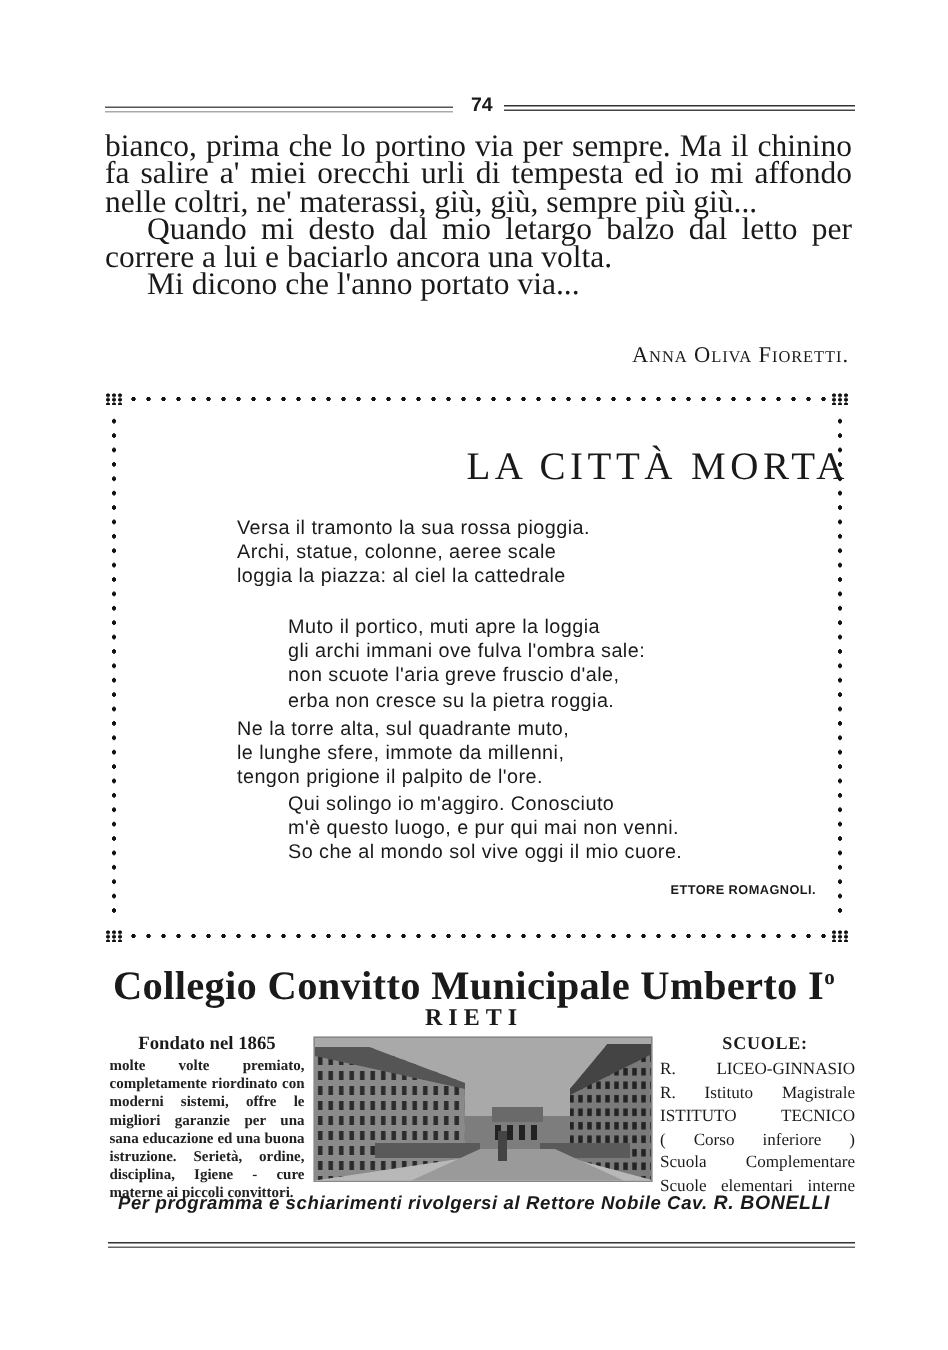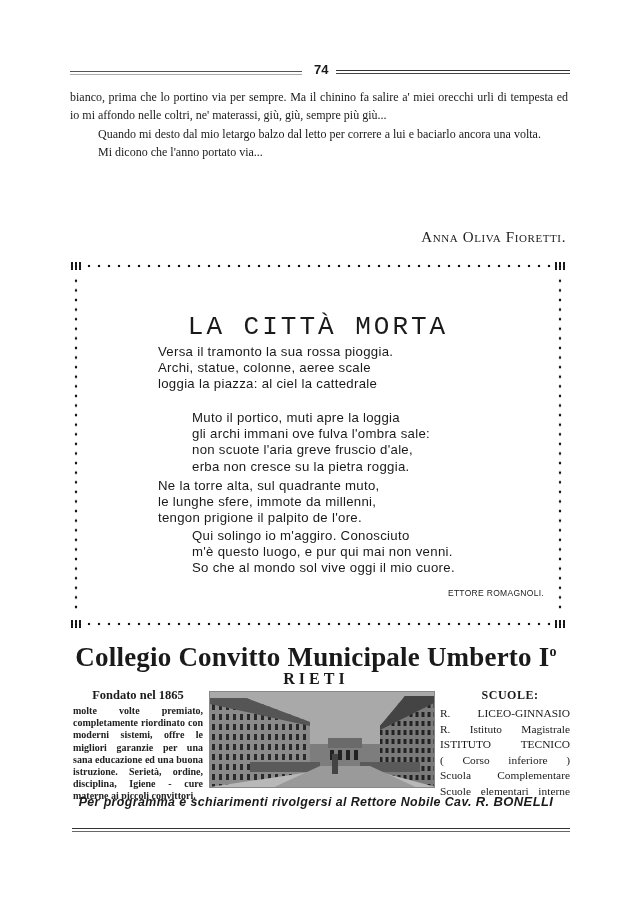--- a/index.html
+++ b/index.html
@@ -8,41 +8,41 @@
 
     
     .page-header { position: absolute; left: 70px; top: 64px; width: 500px; height: 14px; }
     .rule-left { position: absolute; left: 0; top: 7px; width: 232px; border-top: 1px solid #555; }
     .rule-left2 { position: absolute; left: 0; top: 10px; width: 232px; border-top: 1px solid #aaa; }
     .rule-right { position: absolute; left: 266px; top: 6px; width: 234px; border-top: 1px solid #333; }
     .rule-right2 { position: absolute; left: 266px; top: 9px; width: 234px; border-top: 1px solid #444; }
     .page-number { position: absolute; left: 244px; top: -2px; font-size: 13px; font-weight: bold; font-family: "Liberation Sans Narrow", "Liberation Sans", sans-serif; }
 
     
-    .prose { position: absolute; left: 70px; top: 88px; width: 498px; font-size: 12px; line-height: 18.4px; text-align: justify; }
+    .prose { position: absolute; left: 70px; top: 88px; width: 498px; font-size: 21px; line-height: 18.4px; text-align: justify; }
     .prose p { margin: 0; }
     .prose .indent { text-indent: 28px; }
     .author-1 { position: absolute; right: 66px; top: 229px; font-size: 13px; letter-spacing: 0.6px; font-variant: small-caps; font-size: 15px; }
 
     
     .poem-box { position: absolute; left: 70px; top: 262px; width: 496px; height: 366px; }
     .dots-h { position: absolute; left: 14px; right: 14px; height: 4px;
       background-image: radial-gradient(circle, #111 1.3px, transparent 1.6px);
       background-size: 10px 4px; background-repeat: repeat-x; }
     .dots-v { position: absolute; top: 14px; bottom: 14px; width: 4px;
       background-image: radial-gradient(circle, #111 1.3px, transparent 1.6px);
       background-size: 4px 9.6px; background-repeat: repeat-y; }
     .corner { position: absolute; width: 12px; height: 8px;
       background-image: radial-gradient(circle, #111 1.1px, transparent 1.4px);
       background-size: 4px 3px; }
-    .poem-title { position: absolute; left: 0; width: 100%; top: 34px; text-align: center;
-      font-family: Liberation Mono, monospace; font-size: 26px; letter-spacing: 3px; font-weight: normal; margin-top: 16px; }
+    .poem-title { position: absolute; left: 0; width: 100%; top: 34px; text-align: right;
+      font-family: Liberation Serif, serif; font-size: 26px; letter-spacing: 3px; font-weight: normal; }
     .stanza { position: absolute; font-family: "Liberation Sans", sans-serif; font-size: 13.2px; line-height: 16.2px; letter-spacing: 0.3px; }
     .stanza div { white-space: nowrap; }
-    .poem-author { position: absolute; right: 22px; top: 326px; font-family: "Liberation Sans", sans-serif; font-size: 8.5px; font-weight: normal; letter-spacing: 0.3px; }
+    .poem-author { position: absolute; right: 22px; top: 326px; font-family: "Liberation Sans", sans-serif; font-size: 8.5px; font-weight: bold; letter-spacing: 0.3px; }
 
     
     .ad-title { position: absolute; left: 0; width: 632px; top: 642px; text-align: center;
       font-family: "Liberation Serif", serif; font-weight: bold; font-size: 27px; letter-spacing: 0.2px; }
     .ad-title sup { font-size: 14px; vertical-align: 10px; }
     .ad-city { position: absolute; left: 0; width: 632px; top: 670px; text-align: center;
       font-family: "Liberation Serif", serif; font-weight: bold; font-size: 16px; letter-spacing: 4px; }
 
     .ad-left { position: absolute; left: 73px; top: 688px; width: 130px; font-family: "Liberation Serif", serif; }
     .ad-left .founded { text-align: center; font-weight: bold; font-size: 12.5px; margin-bottom: 2px; }

